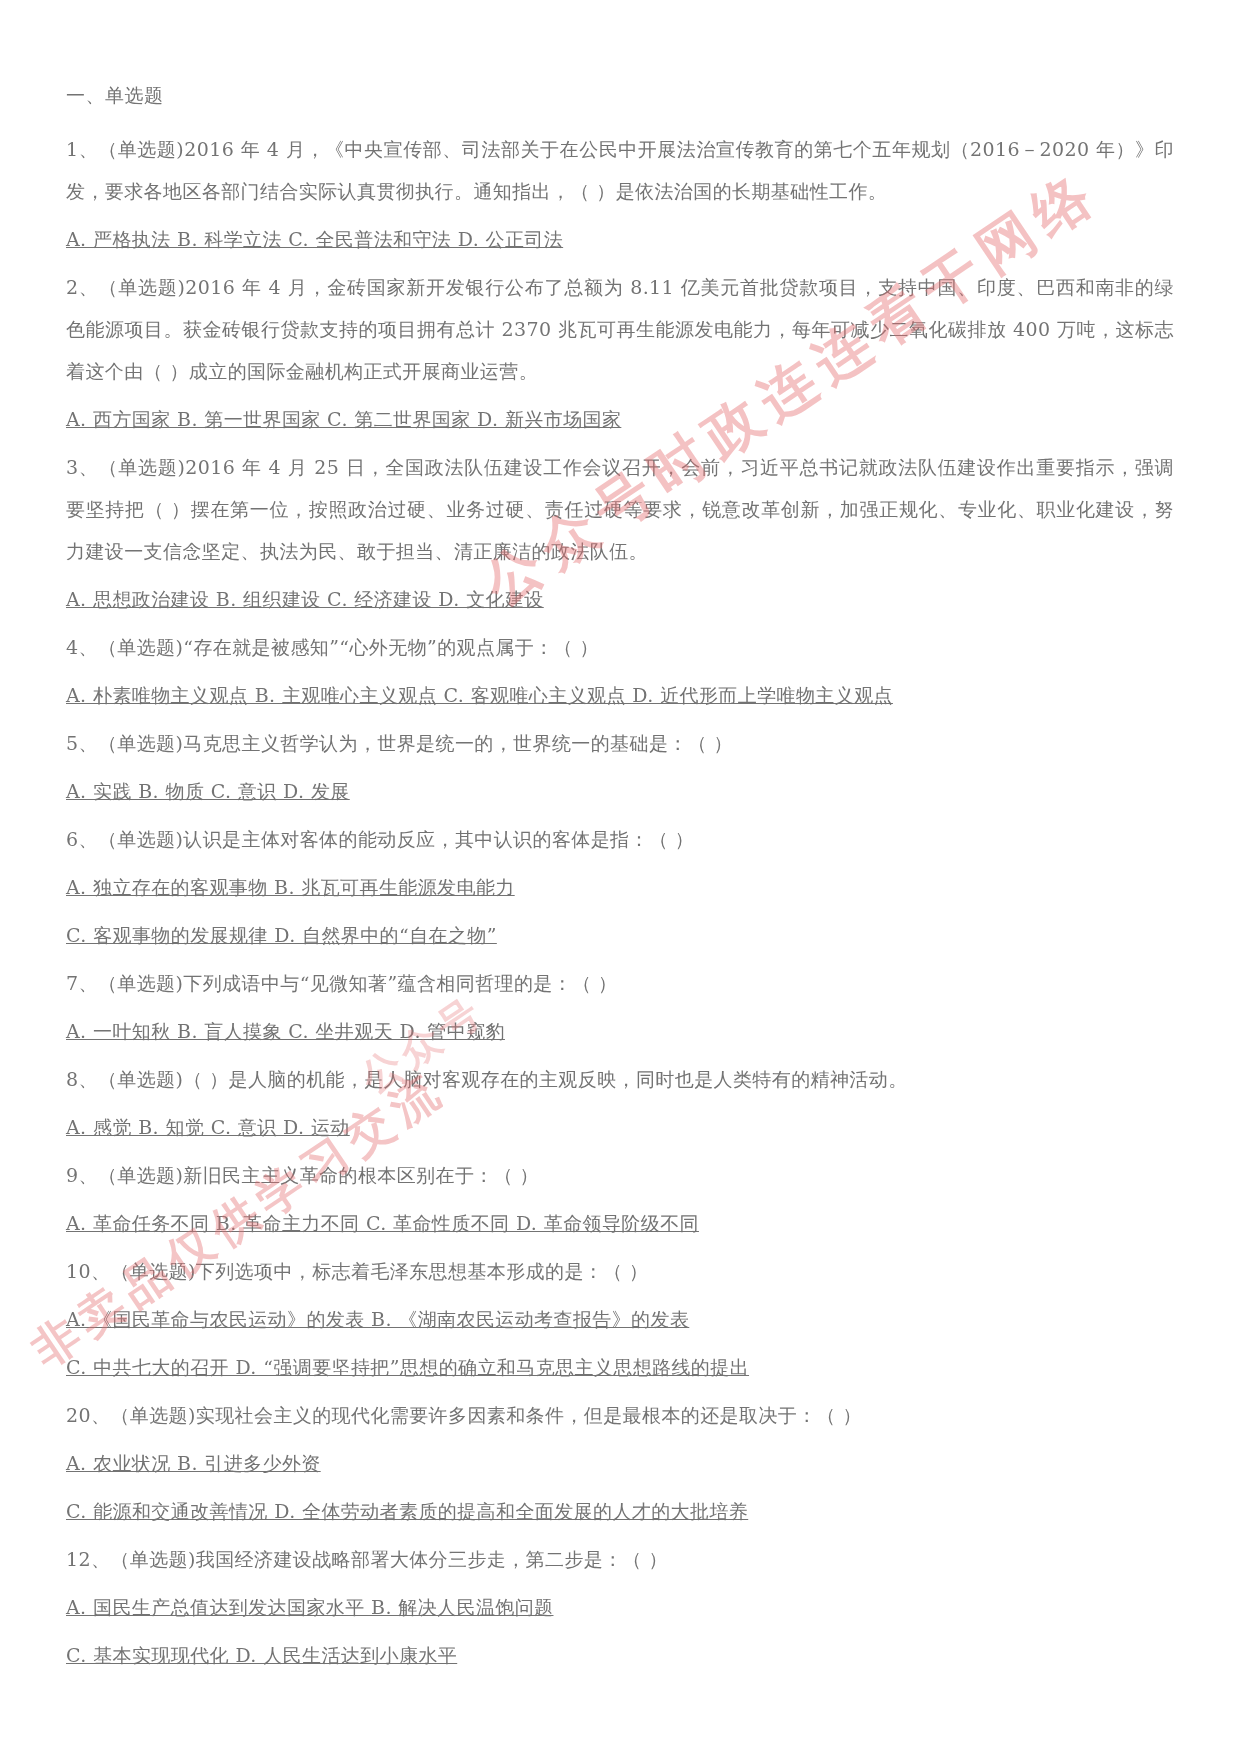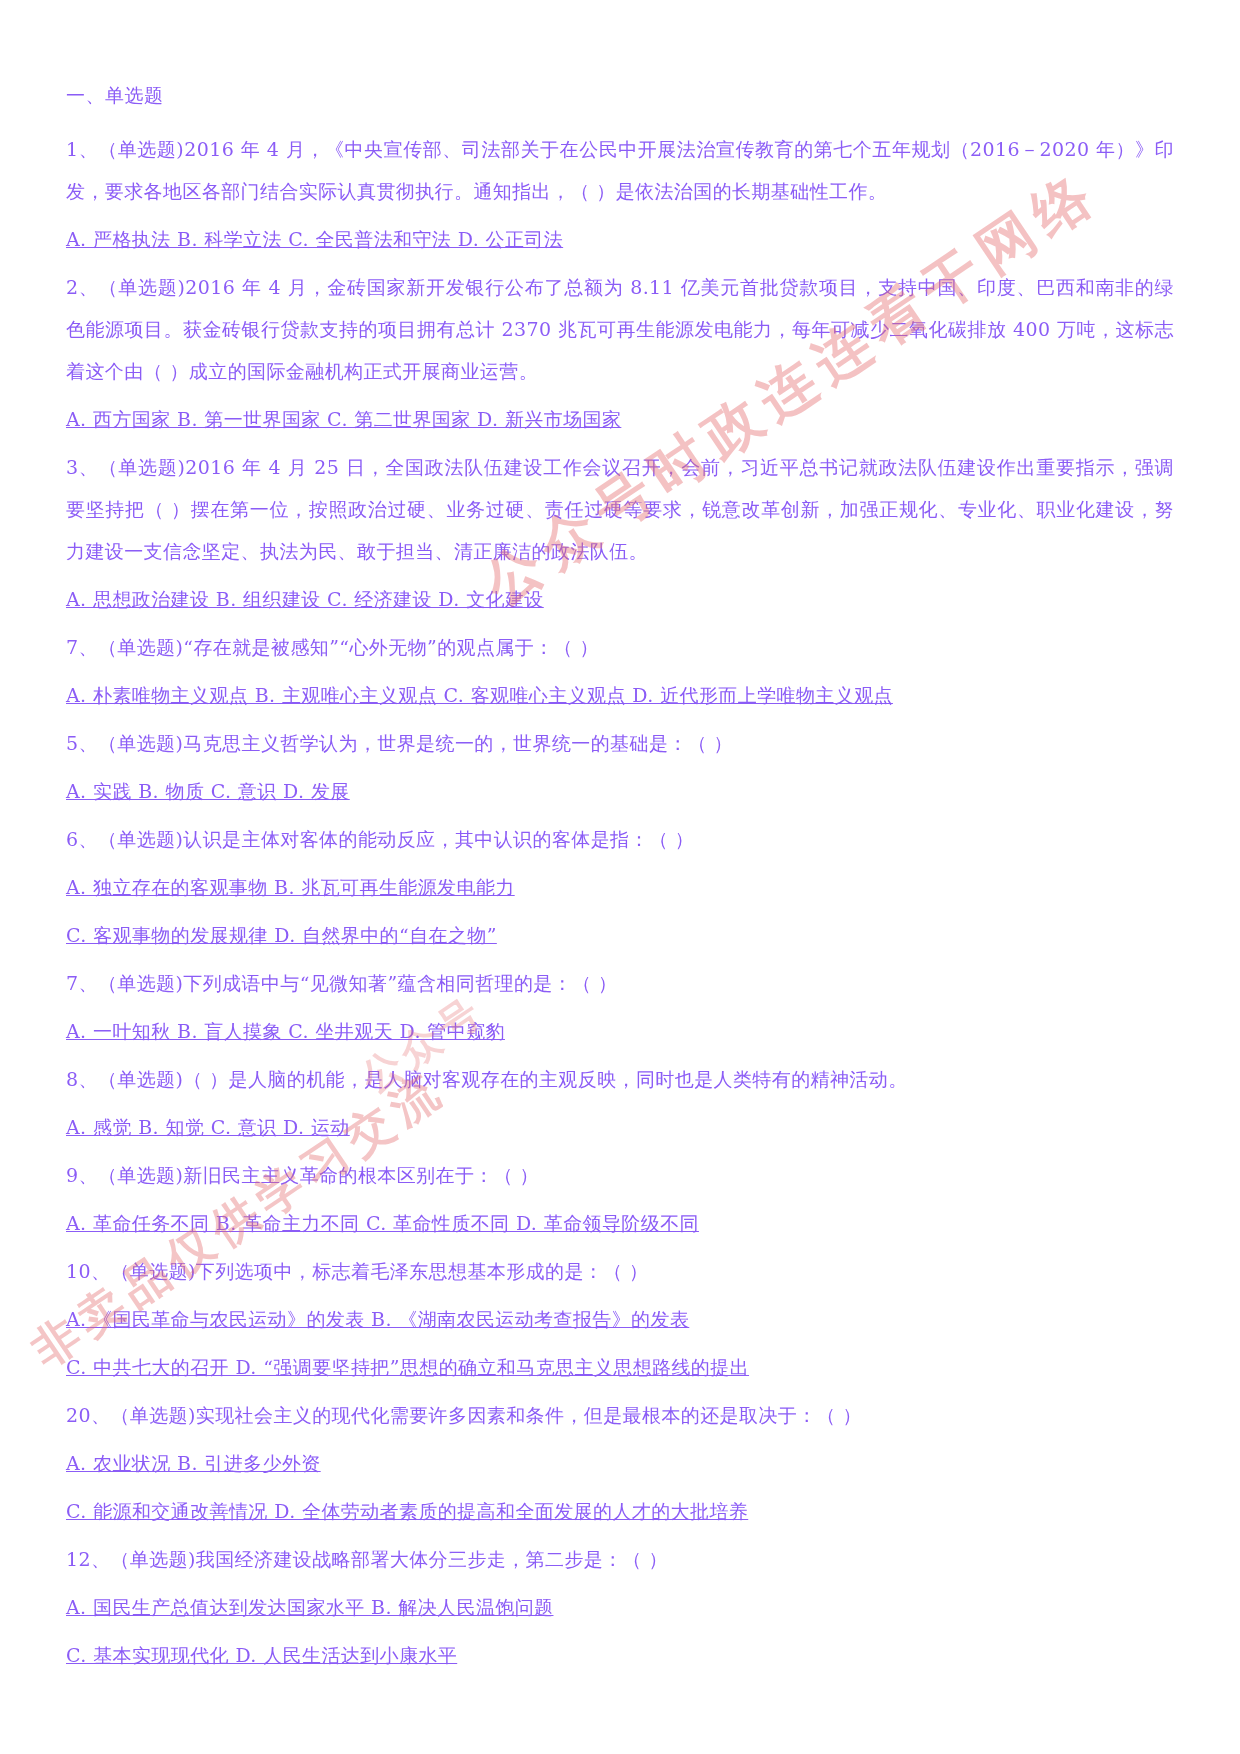--- a/index.html
+++ b/index.html
@@ -13,21 +13,21 @@
     height: 1754px;
     background: #ffffff;
     overflow: hidden;
     font-family: "DejaVu Serif", "Liberation Serif", serif;
   }
   .doc {
     position: absolute;
     left: 66px;
     top: 78px;
     width: 1108px;
-    color: #8b5cf6;
+    color: #737373;
   }
   .section-title {
     font-size: 19px;
     line-height: 34px;
     margin-bottom: 16px;
     letter-spacing: 0.5px;
   }
   .q-block {
     margin-bottom: 4px;
   }
@@ -102,21 +102,21 @@
       <p class="q-stem">2、（单选题)2016 年 4 月，金砖国家新开发银行公布了总额为 8.11 亿美元首批贷款项目，支持中国、印度、巴西和南非的绿色能源项目。获金砖银行贷款支持的项目拥有总计 2370 兆瓦可再生能源发电能力，每年可减少二氧化碳排放 400 万吨，这标志着这个由（ ）成立的国际金融机构正式开展商业运营。</p>
       <p class="q-opts">A. 西方国家 B. 第一世界国家 C. 第二世界国家 D. 新兴市场国家</p>
     </div>
 
     <div class="q-block">
       <p class="q-stem">3、（单选题)2016 年 4 月 25 日，全国政法队伍建设工作会议召开，会前，习近平总书记就政法队伍建设作出重要指示，强调要坚持把（ ）摆在第一位，按照政治过硬、业务过硬、责任过硬等要求，锐意改革创新，加强正规化、专业化、职业化建设，努力建设一支信念坚定、执法为民、敢于担当、清正廉洁的政法队伍。</p>
       <p class="q-opts">A. 思想政治建设 B. 组织建设 C. 经济建设 D. 文化建设</p>
     </div>
 
     <div class="q-block">
-      <p class="q-stem">7、（单选题)“存在就是被感知”“心外无物”的观点属于：（ ）</p>
+      <p class="q-stem">4、（单选题)“存在就是被感知”“心外无物”的观点属于：（ ）</p>
       <p class="q-opts">A. 朴素唯物主义观点 B. 主观唯心主义观点 C. 客观唯心主义观点 D. 近代形而上学唯物主义观点</p>
     </div>
 
     <div class="q-block">
       <p class="q-stem">5、（单选题)马克思主义哲学认为，世界是统一的，世界统一的基础是：（ ）</p>
       <p class="q-opts">A. 实践 B. 物质 C. 意识 D. 发展</p>
     </div>
 
     <div class="q-block">
       <p class="q-stem">6、（单选题)认识是主体对客体的能动反应，其中认识的客体是指：（ ）</p>

